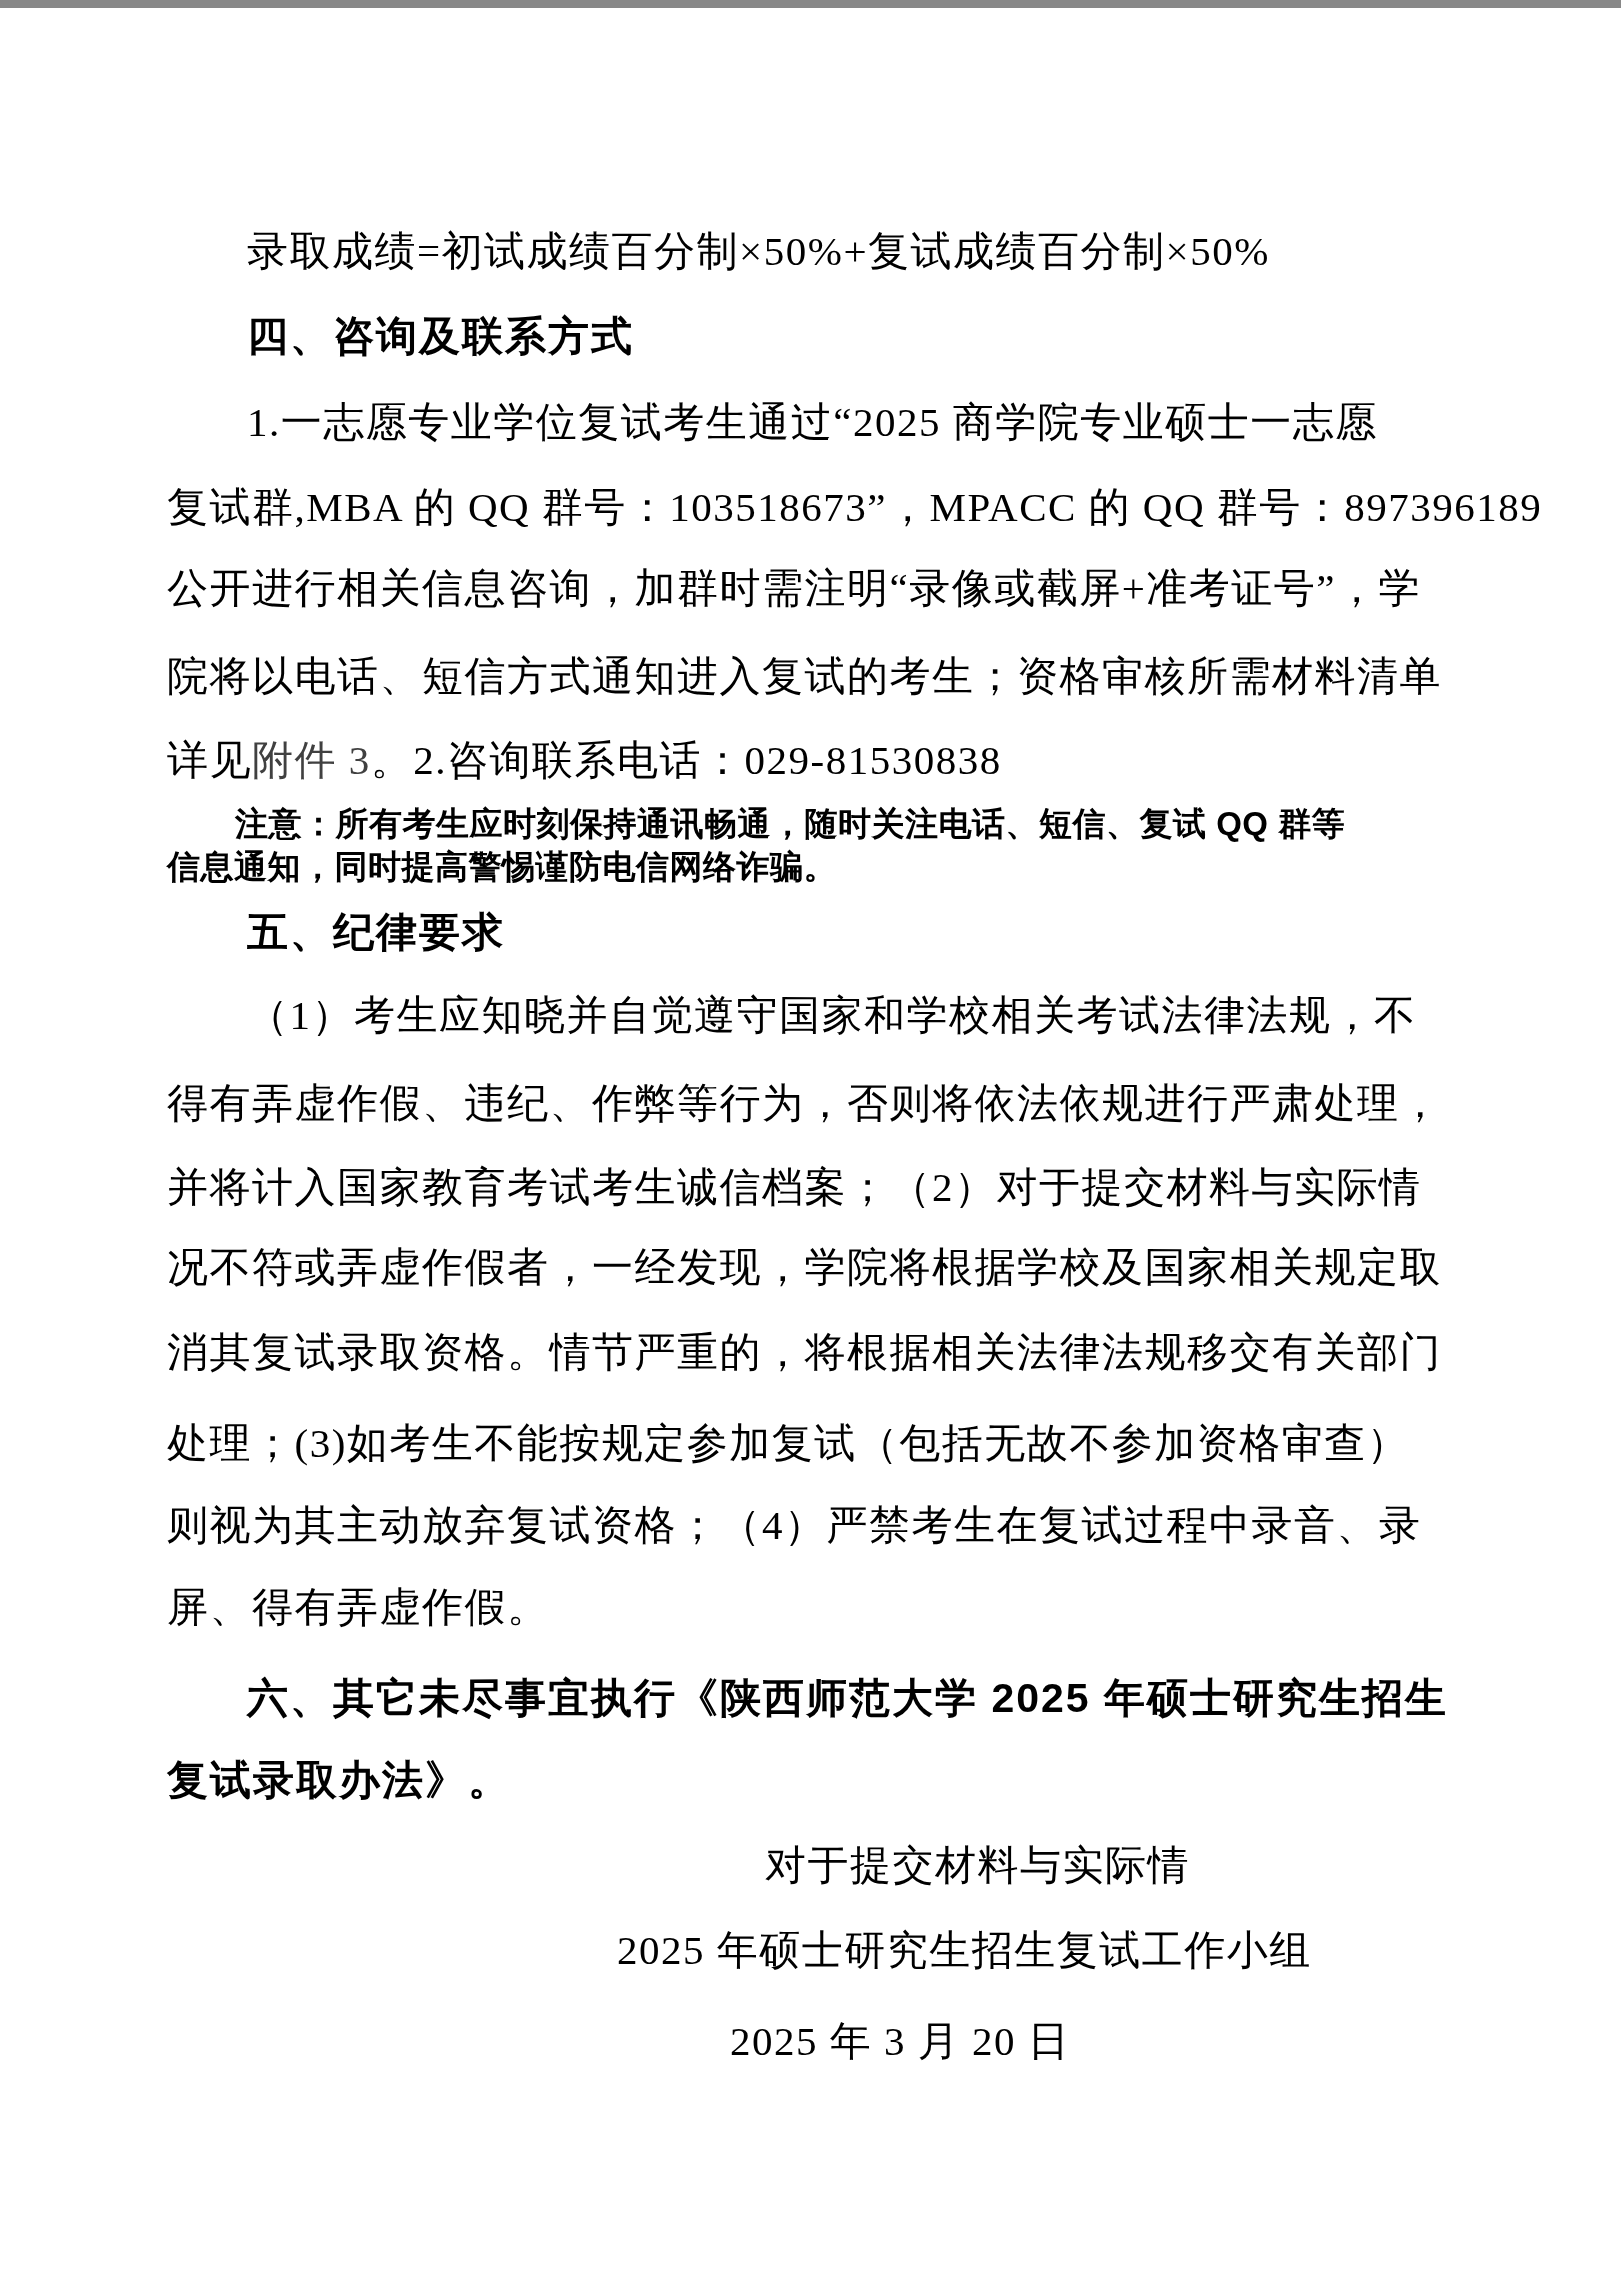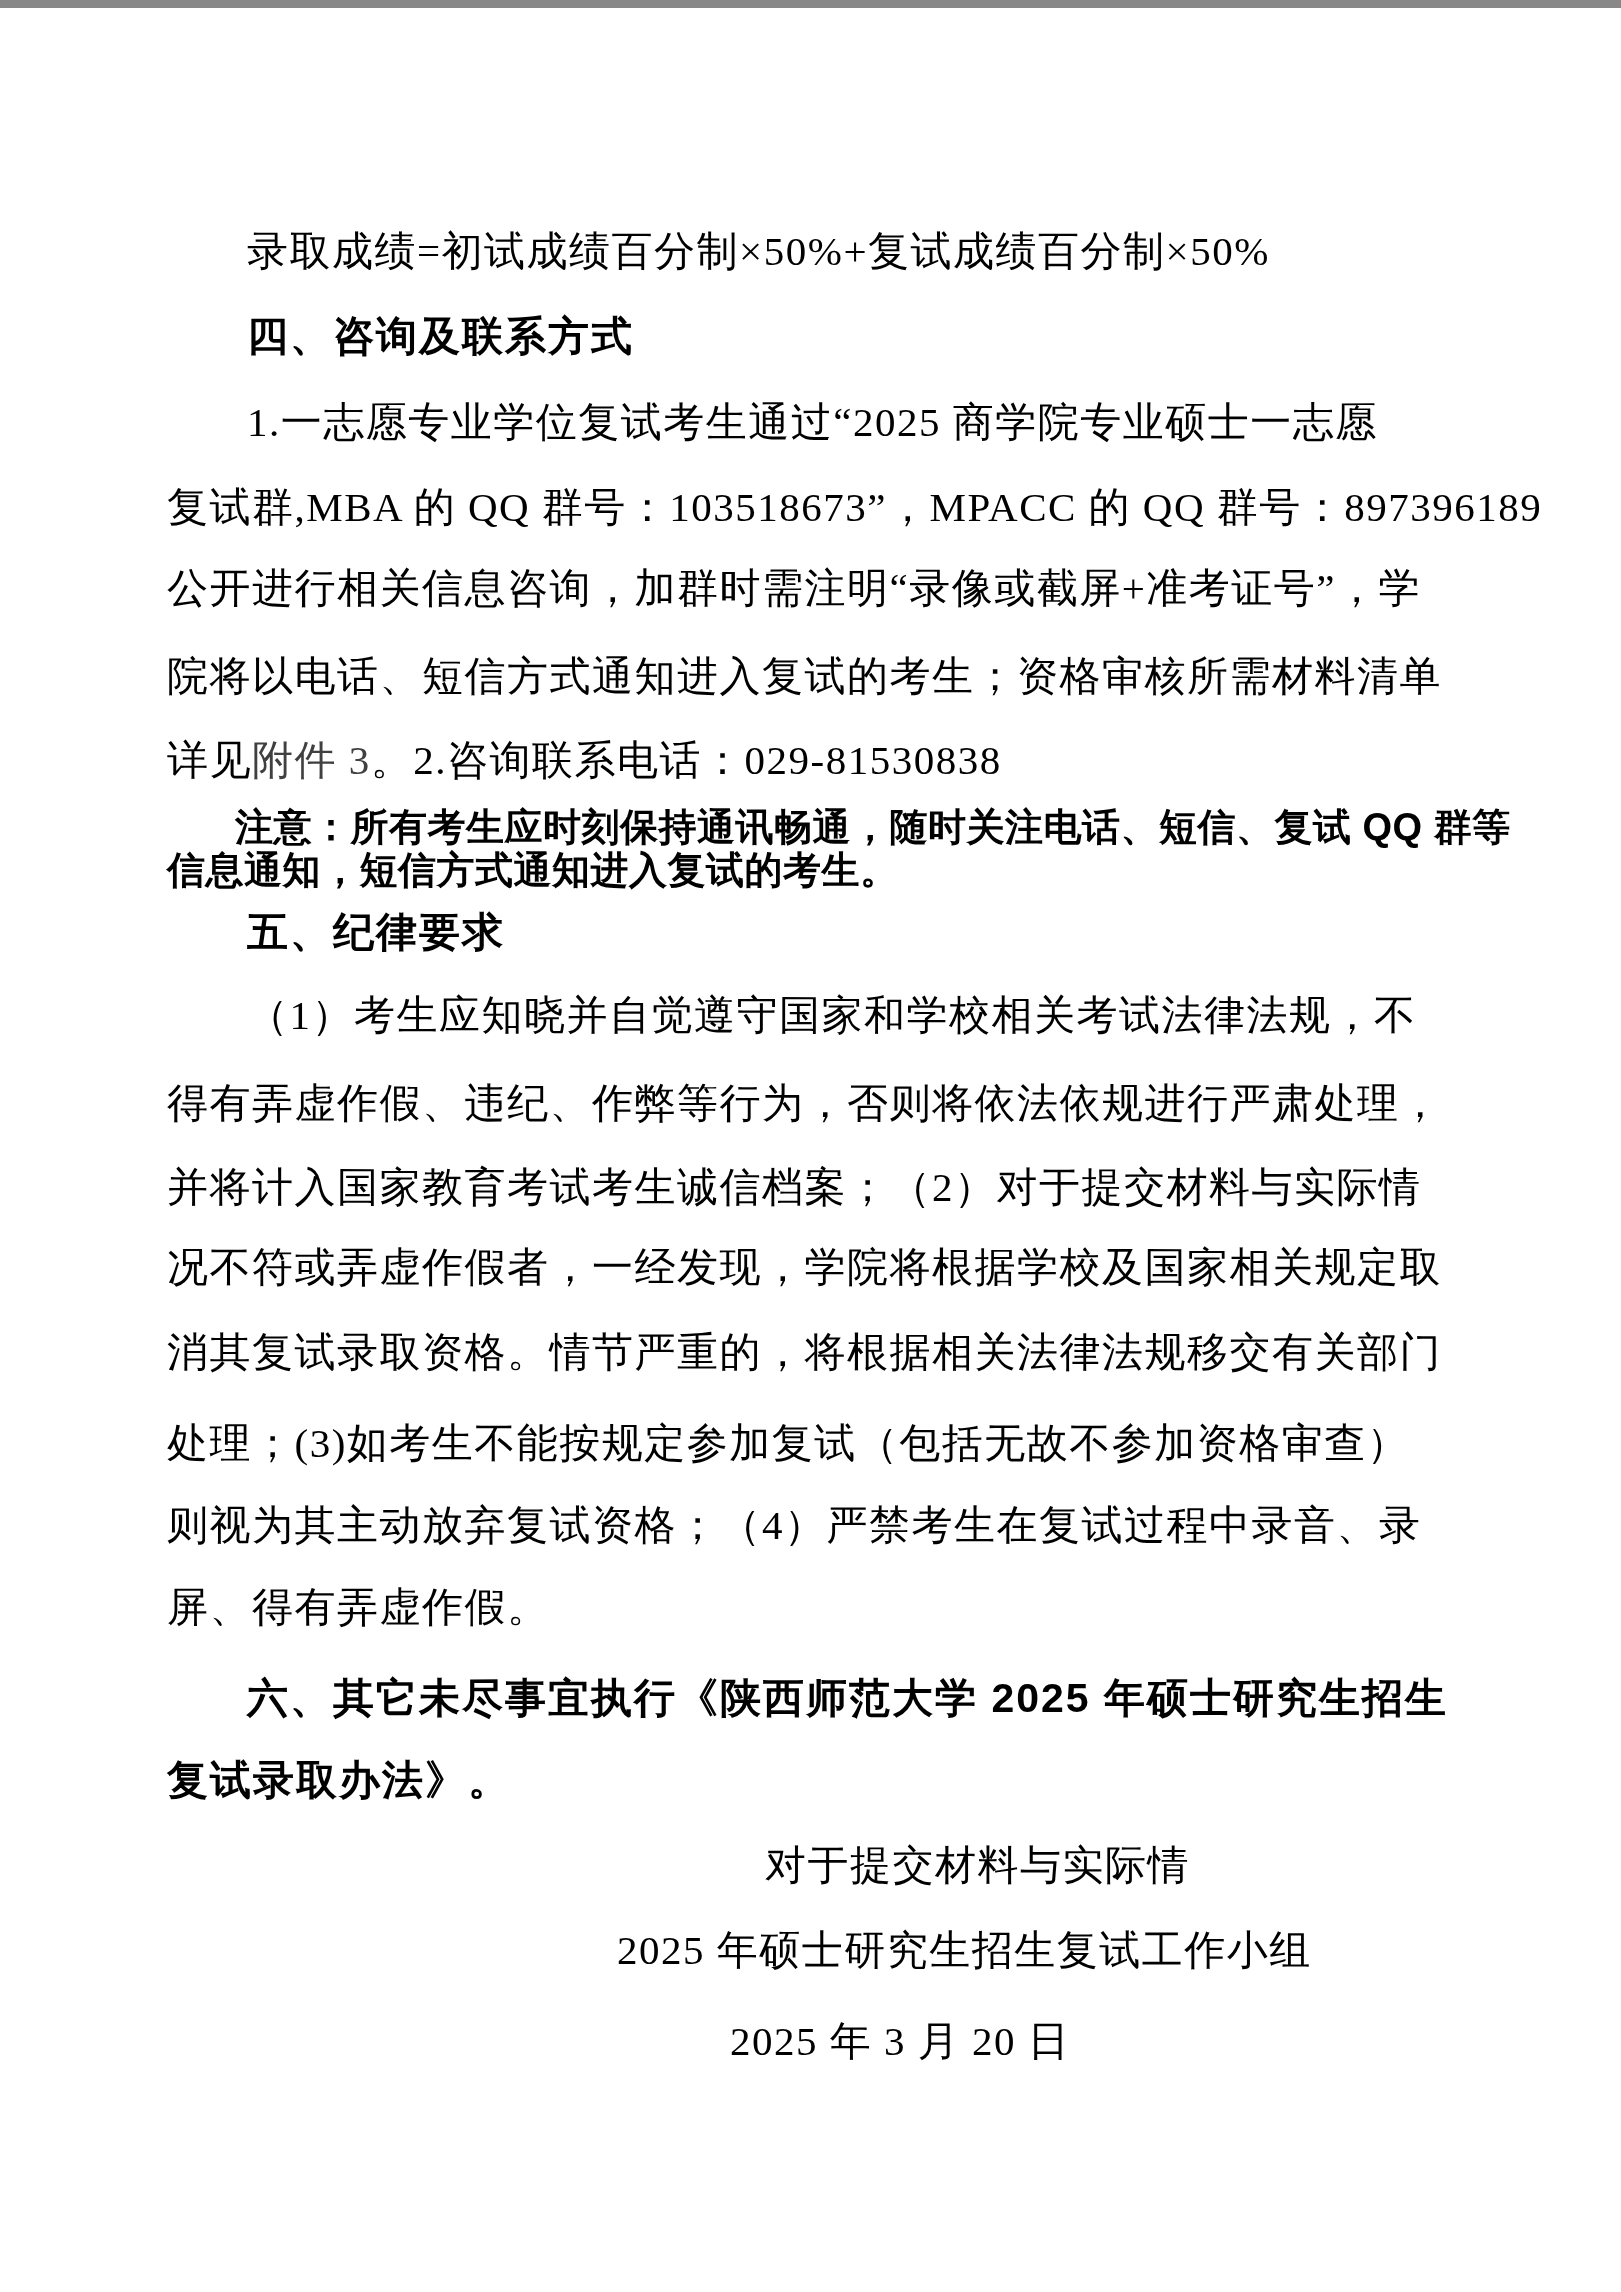--- a/index.html
+++ b/index.html
@@ -22,21 +22,21 @@
   }
   .indent{left:247px;}
   .heading{
     font-weight:700;
     font-family:"Liberation Sans","DejaVu Sans",sans-serif;
     letter-spacing:2px;
   }
   .note{
     font-weight:700;
     font-family:"Liberation Sans","DejaVu Sans",sans-serif;
-    font-size:38px;
+    font-size:33px;
     letter-spacing:0.5px;
     text-align:center;
   }
   .note-indent{left:235px;}
   .red{color:#404040;}
 </style>
 </head>
 <body>
 
 <div class="page">
@@ -48,21 +48,21 @@
   <div class="line indent" style="top:390px">1.一志愿专业学位复试考生通过“2025 商学院专业硕士一志愿</div>
   <div class="line" style="top:475px">复试群,MBA 的 QQ 群号：103518673”，MPACC 的 QQ 群号：897396189</div>
   <div class="line" style="top:556px">公开进行相关信息咨询，加群时需注明“录像或截屏+准考证号”，学</div>
   <div class="line" style="top:644px">院将以电话、短信方式通知进入复试的考生；资格审核所需材料清单</div>
 
   <div class="line" style="top:728px">
     <span>详见</span><span class="red">附件 3</span><span>。2.咨询联系电话：029-81530838</span>
   </div>
 
   <div class="line note note-indent" style="top:797px">注意：所有考生应时刻保持通讯畅通，随时关注电话、短信、复试 QQ 群等</div>
-  <div class="line note" style="top:840px">信息通知，短信方式通知进入复试的考生。</div>
+  <div class="line note" style="top:840px">信息通知，同时提高警惕谨防电信网络诈骗。</div>
 
   <div class="line indent heading" style="top:900px">五、纪律要求</div>
 
   <div class="line indent" style="top:983px">（1）考生应知晓并自觉遵守国家和学校相关考试法律法规，不</div>
   <div class="line" style="top:1071px">得有弄虚作假、违纪、作弊等行为，否则将依法依规进行严肃处理，</div>
   <div class="line" style="top:1155px">并将计入国家教育考试考生诚信档案；（2）对于提交材料与实际情</div>
   <div class="line" style="top:1235px">况不符或弄虚作假者，一经发现，学院将根据学校及国家相关规定取</div>
   <div class="line" style="top:1320px">消其复试录取资格。情节严重的，将根据相关法律法规移交有关部门</div>
   <div class="line" style="top:1411px">处理；(3)如考生不能按规定参加复试（包括无故不参加资格审查）</div>
   <div class="line" style="top:1493px">则视为其主动放弃复试资格；（4）严禁考生在复试过程中录音、录</div>

